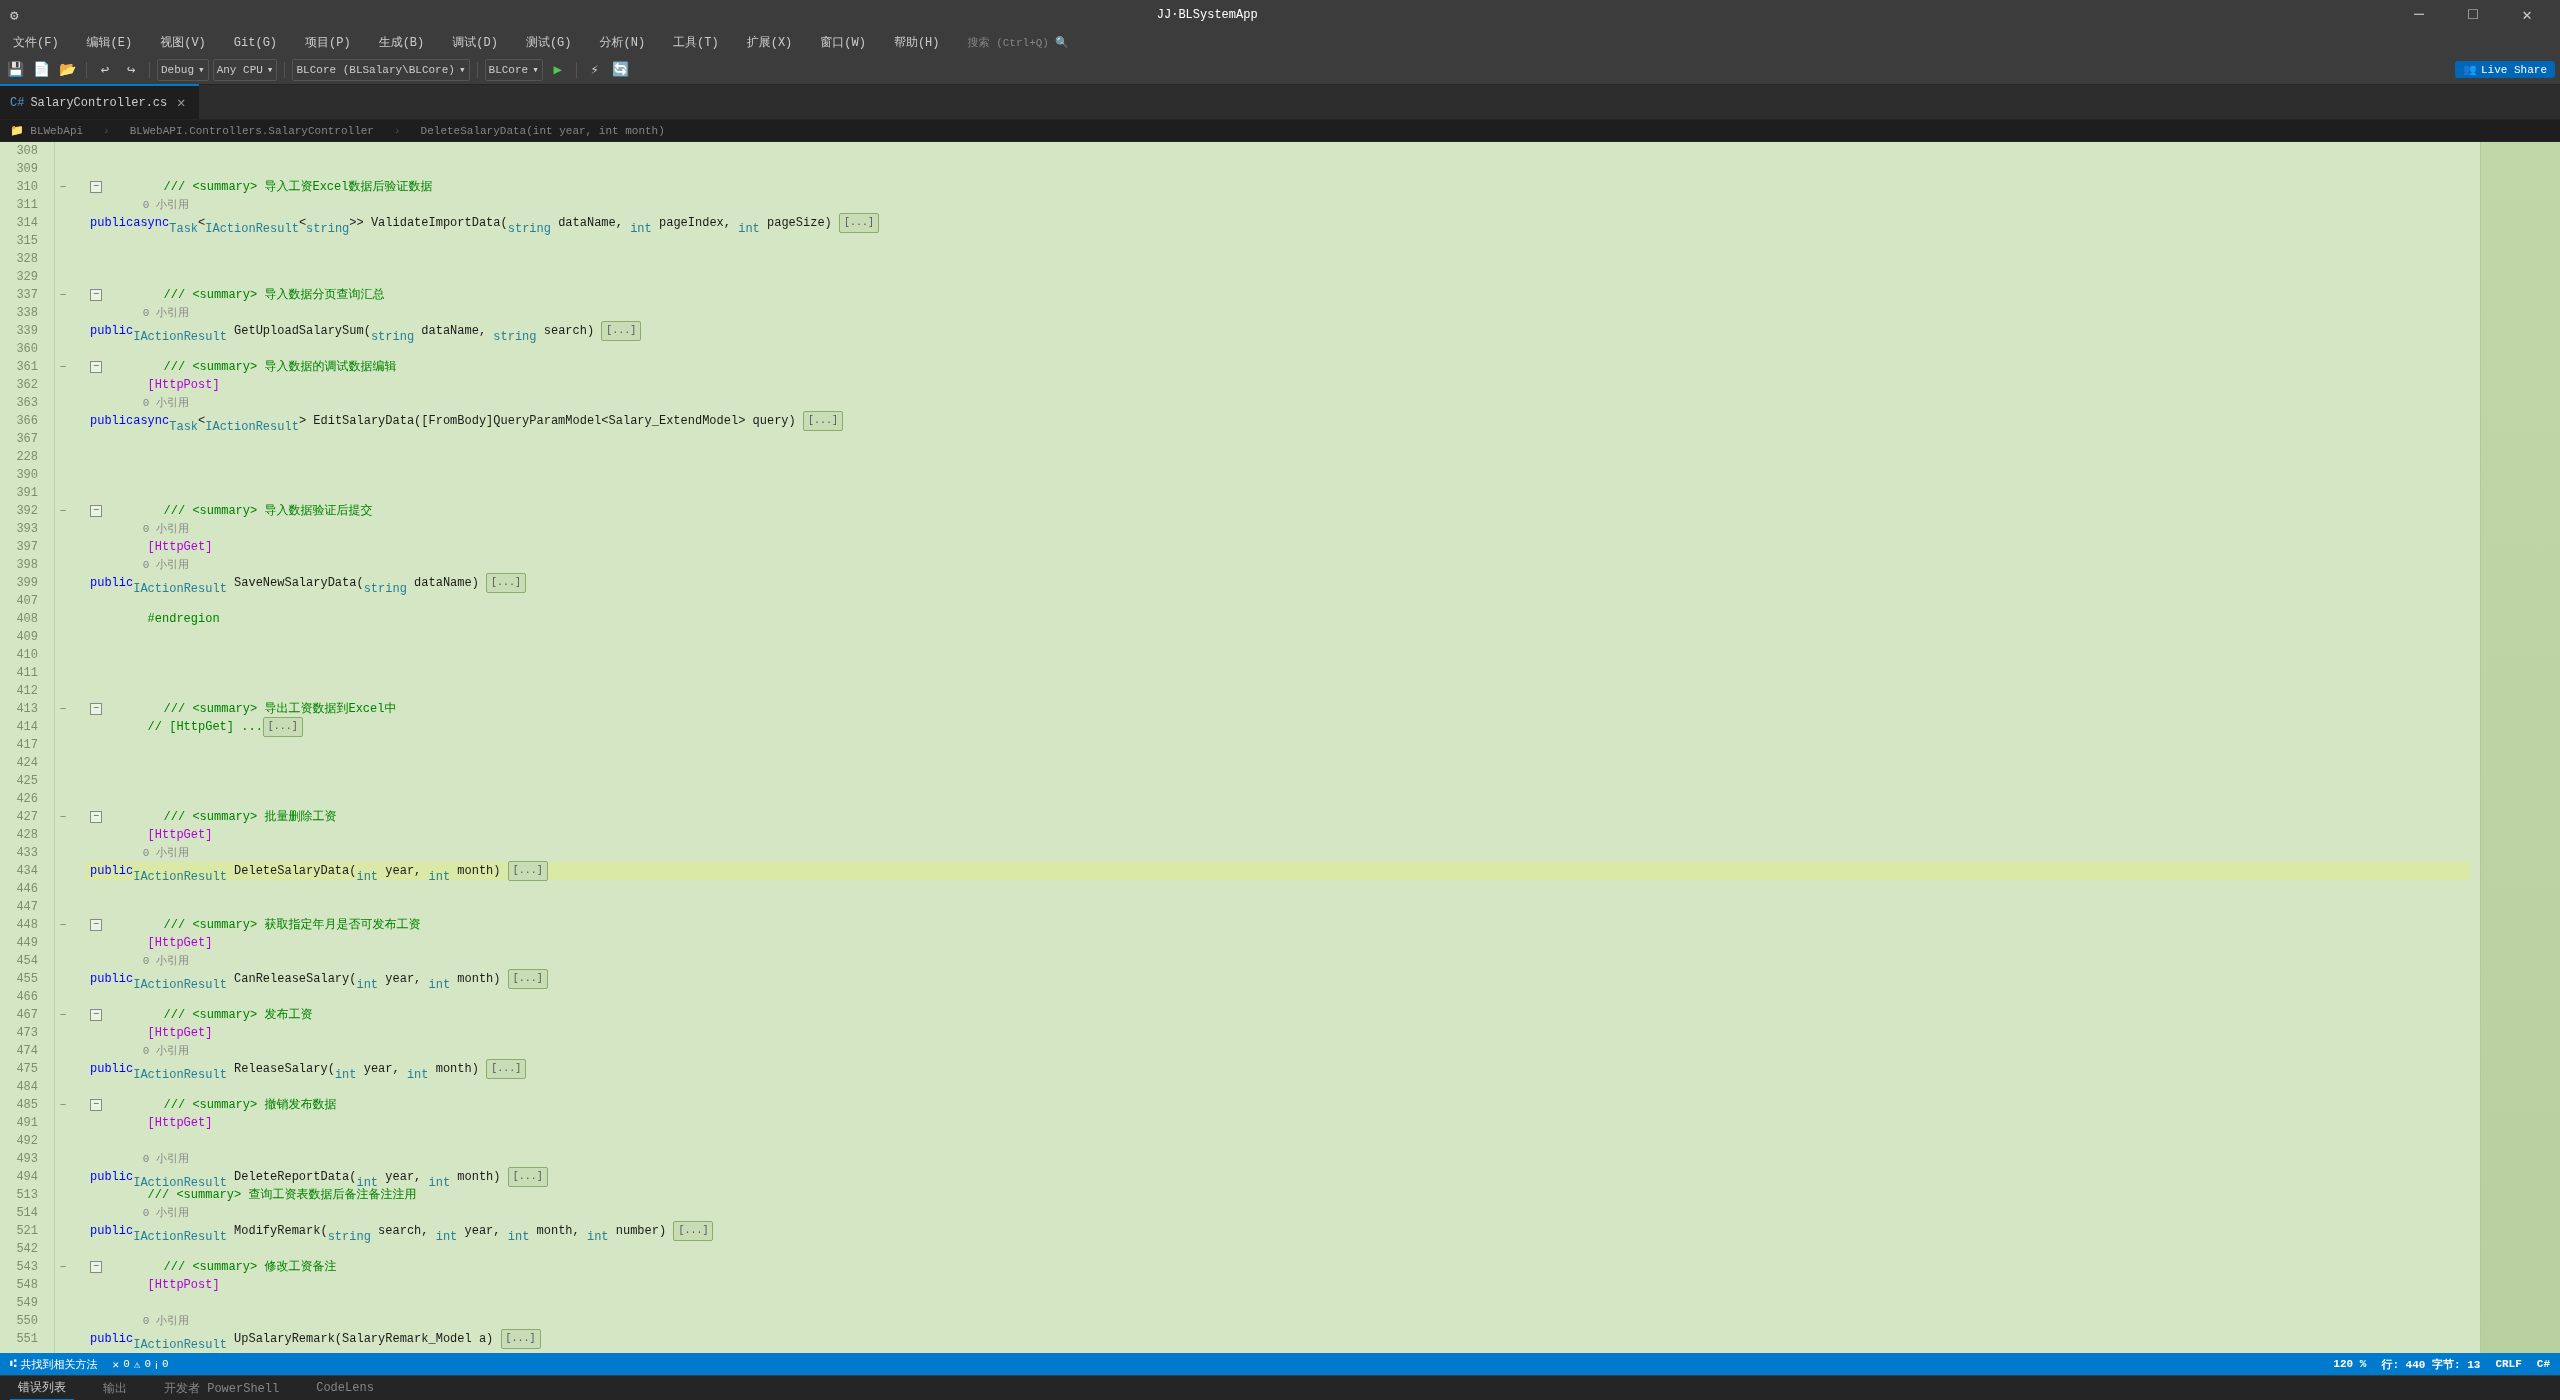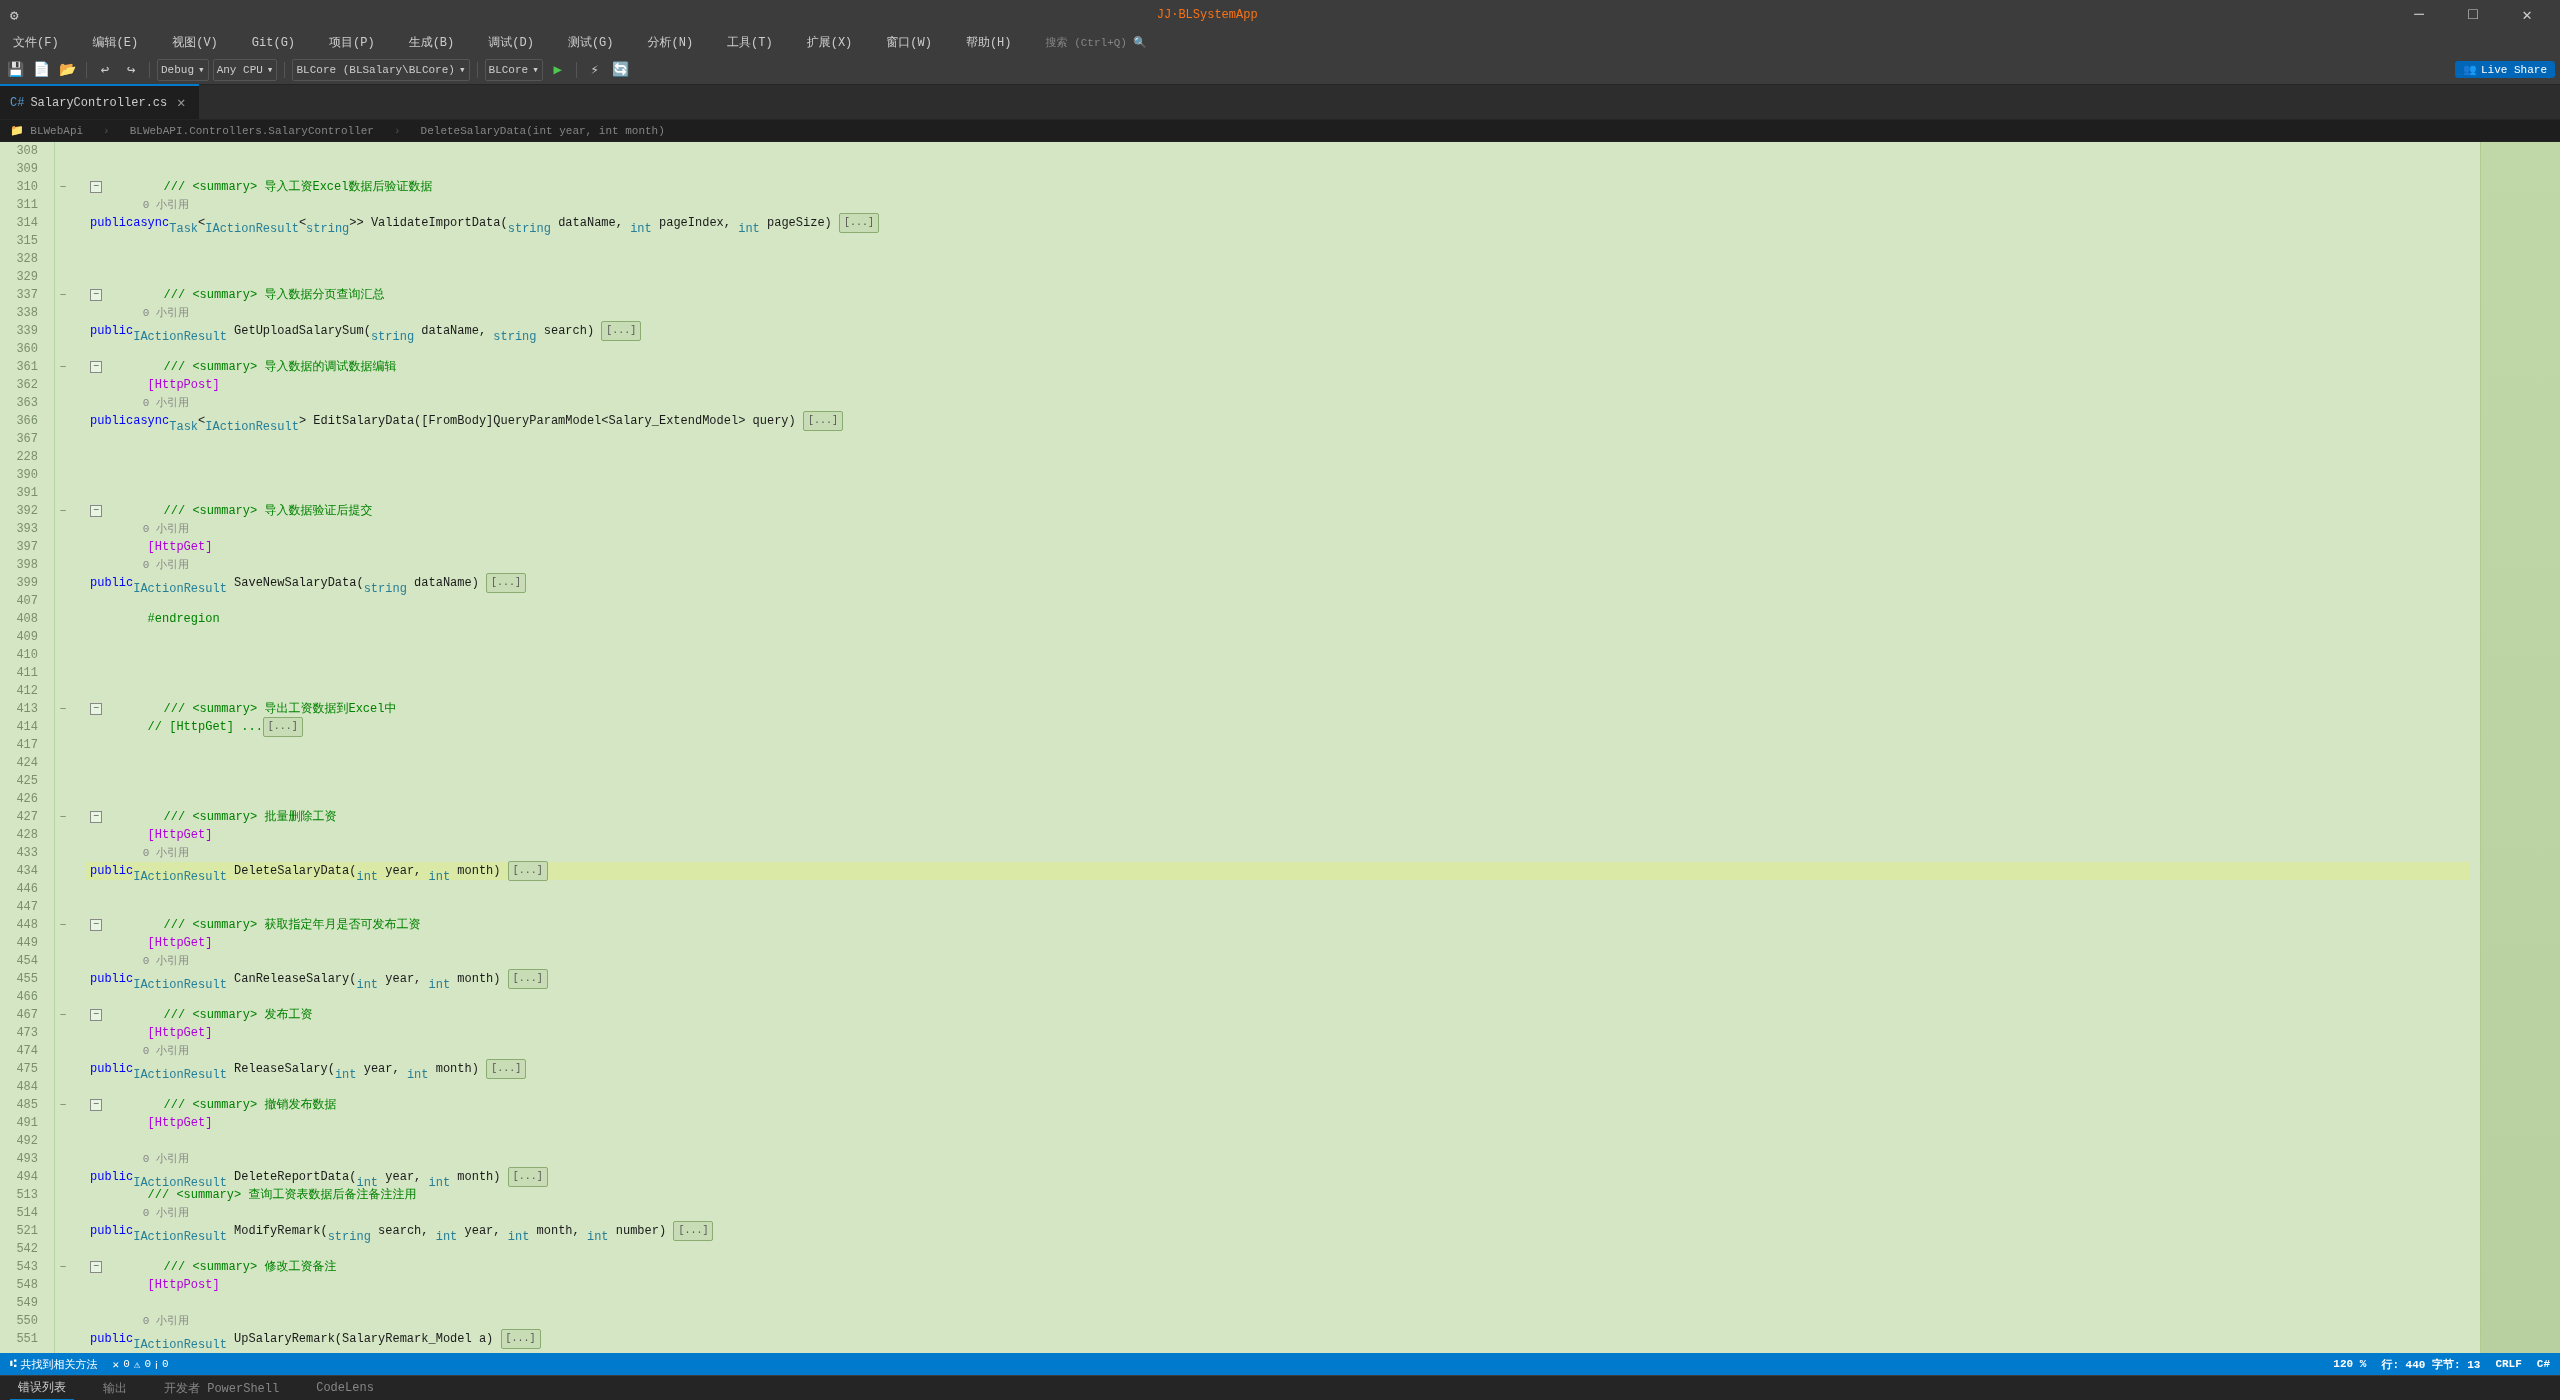--- a/index.html
+++ b/index.html
@@ -25,21 +25,21 @@
       font-size: 12px;
       user-select: none;
     }
     #titlebar-left {
       display: flex;
       align-items: center;
       gap: 8px;
     }
     #titlebar-title {
       font-size: 12px;
-      color: #f97316;
+      color: #ffffff;
     }
     #titlebar-right {
       display: flex;
       align-items: center;
       gap: 8px;
     }
     .title-btn {
       width: 46px;
       height: 30px;
       display: flex;
@@ -50,21 +50,21 @@
       font-size: 16px;
     }
 
     
     #menubar {
       height: 25px;
       background: #3c3c3c;
       display: flex;
       align-items: center;
       padding: 0 5px;
-      gap: 18px;
+      gap: 12px;
       font-size: 12px;
       color: #cccccc;
     }
     .menu-item {
       padding: 2px 8px;
       cursor: pointer;
       border-radius: 3px;
     }
 
     

